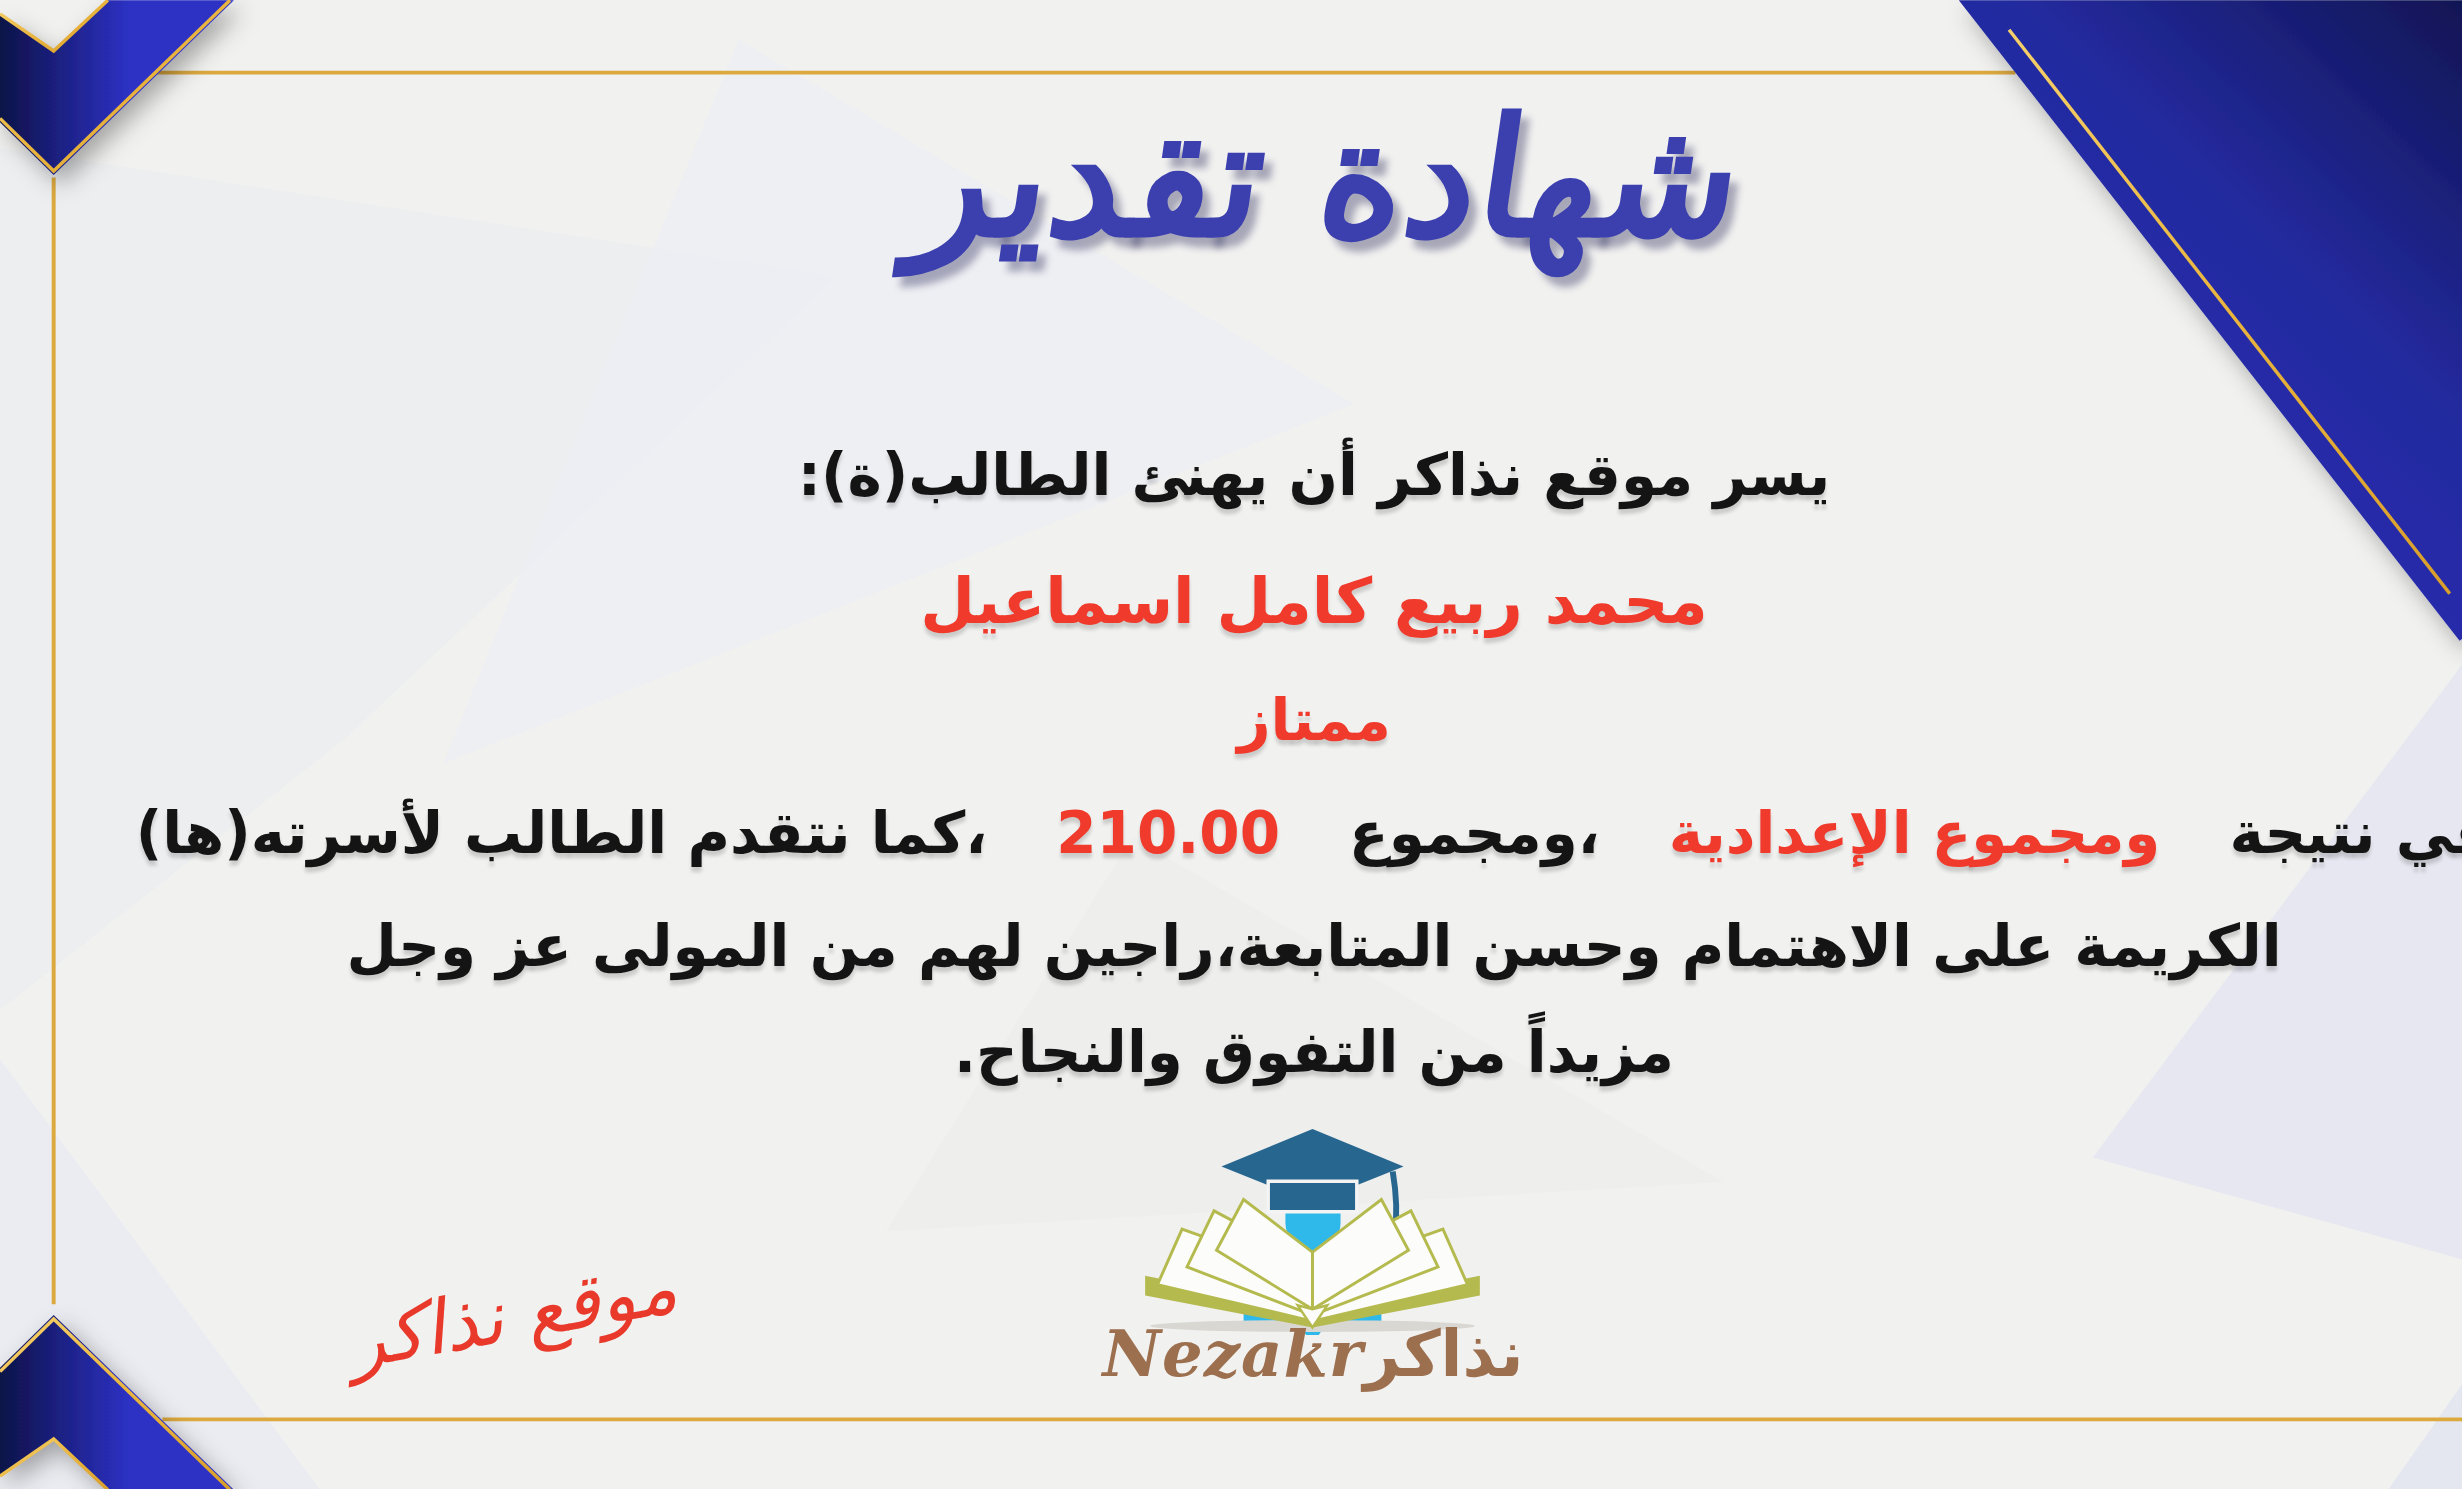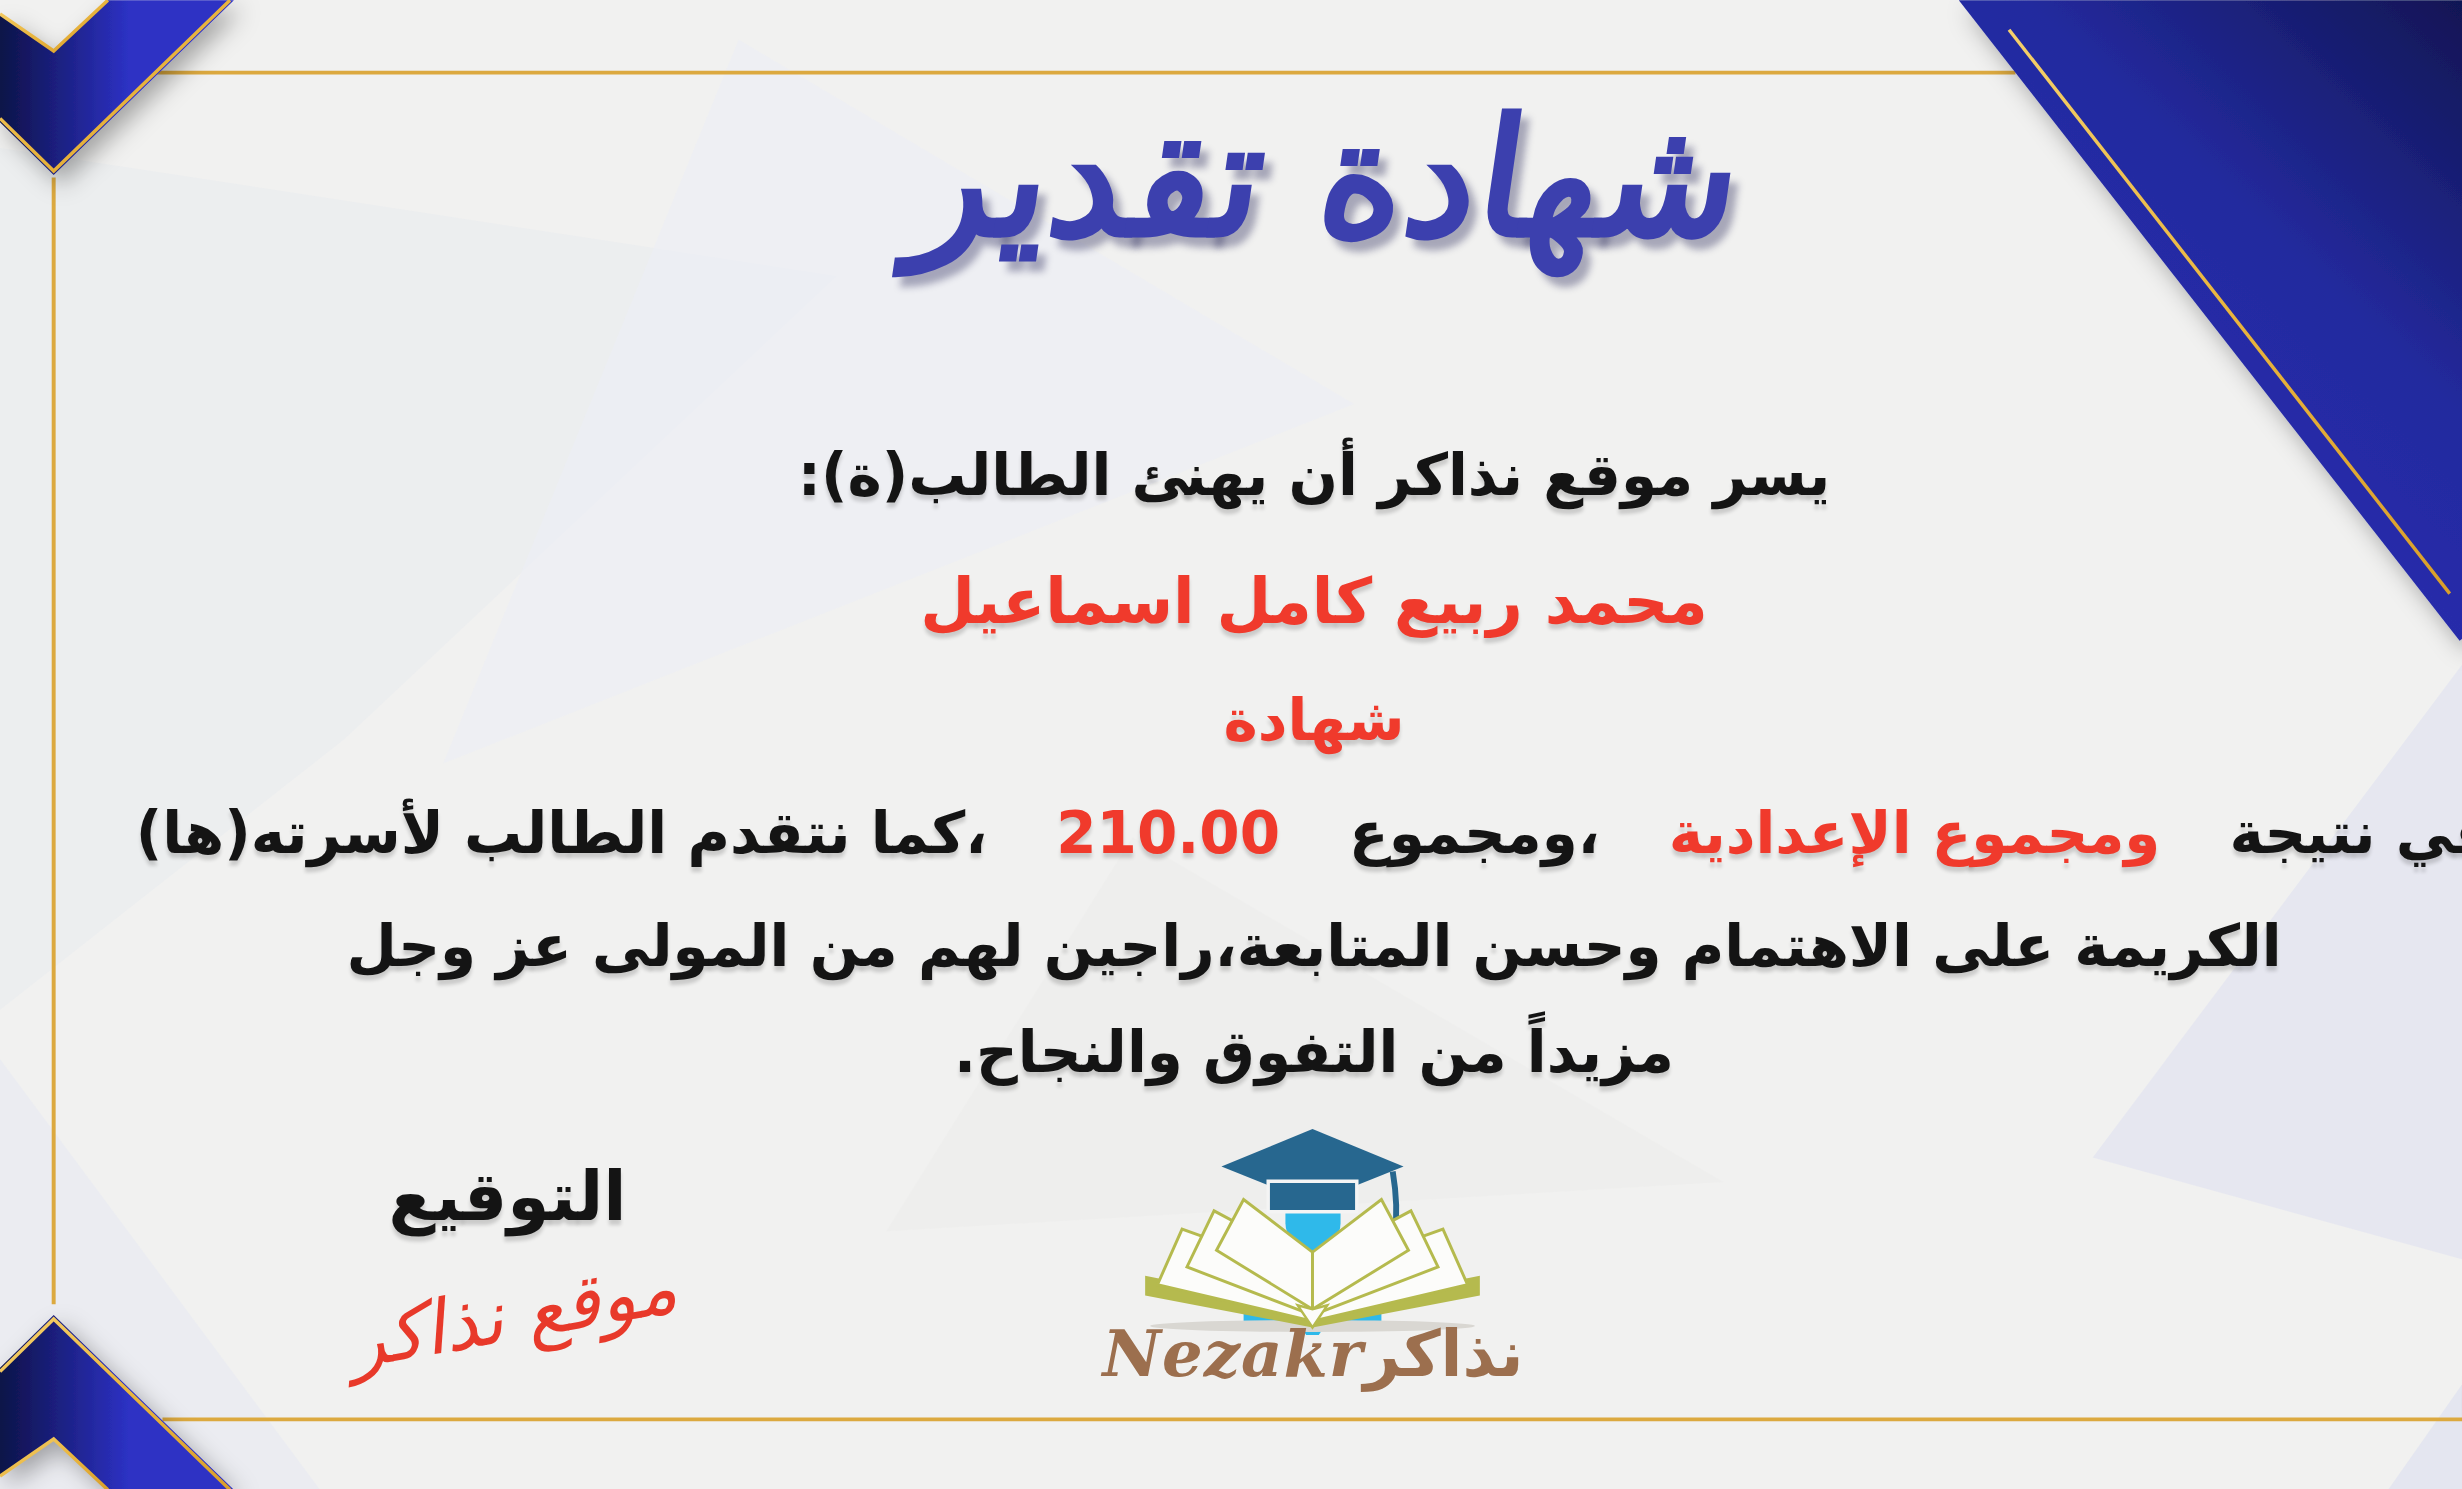--- a/index.html
+++ b/index.html
@@ -128,36 +128,35 @@
 
   <div class="content">
 
     <div class="title">شهادة تقدير</div>
 
     <div class="line l1">يسر موقع نذاكر أن يهنئ الطالب(ة):</div>
 
     <div class="line l2 red">محمد ربيع كامل اسماعيل</div>
 
     <div class="line flexline l3">
-      <span class="red">شهادة</span>
+      <span class="red">ممتاز</span>
     </div>
 
     <div class="line flexline l4">
       <span>في نتيجة</span>
       <span class="red">ومجموع الإعدادية</span>
       <span>،ومجموع</span>
       <span class="red">210.00</span>
       <span>،كما نتقدم الطالب لأسرته(ها)</span>
     </div>
 
     <div class="line l5">الكريمة على الاهتمام وحسن المتابعة،راجين لهم من المولى عز وجل</div>
 
     <div class="line l6">مزيداً من التفوق والنجاح.</div>
 
-    <div class="sig-label">التوقيع</div>
 
     <div class="sig-script">موقع نذاكر</div>
 
     <svg class="logo" viewBox="0 0 770 420" xmlns="http://www.w3.org/2000/svg">
       <g>
 
         <path d="M245,345 Q245,238 385,238 Q525,238 525,345 L525,400 L245,400 Z" fill="#2fb9ea"></path>
         <polygon points="320,340 450,340 385,440" fill="#2fb9ea"></polygon>
 
         <rect x="330" y="95" width="112" height="150" rx="52" fill="#2fb9ea"></rect>

